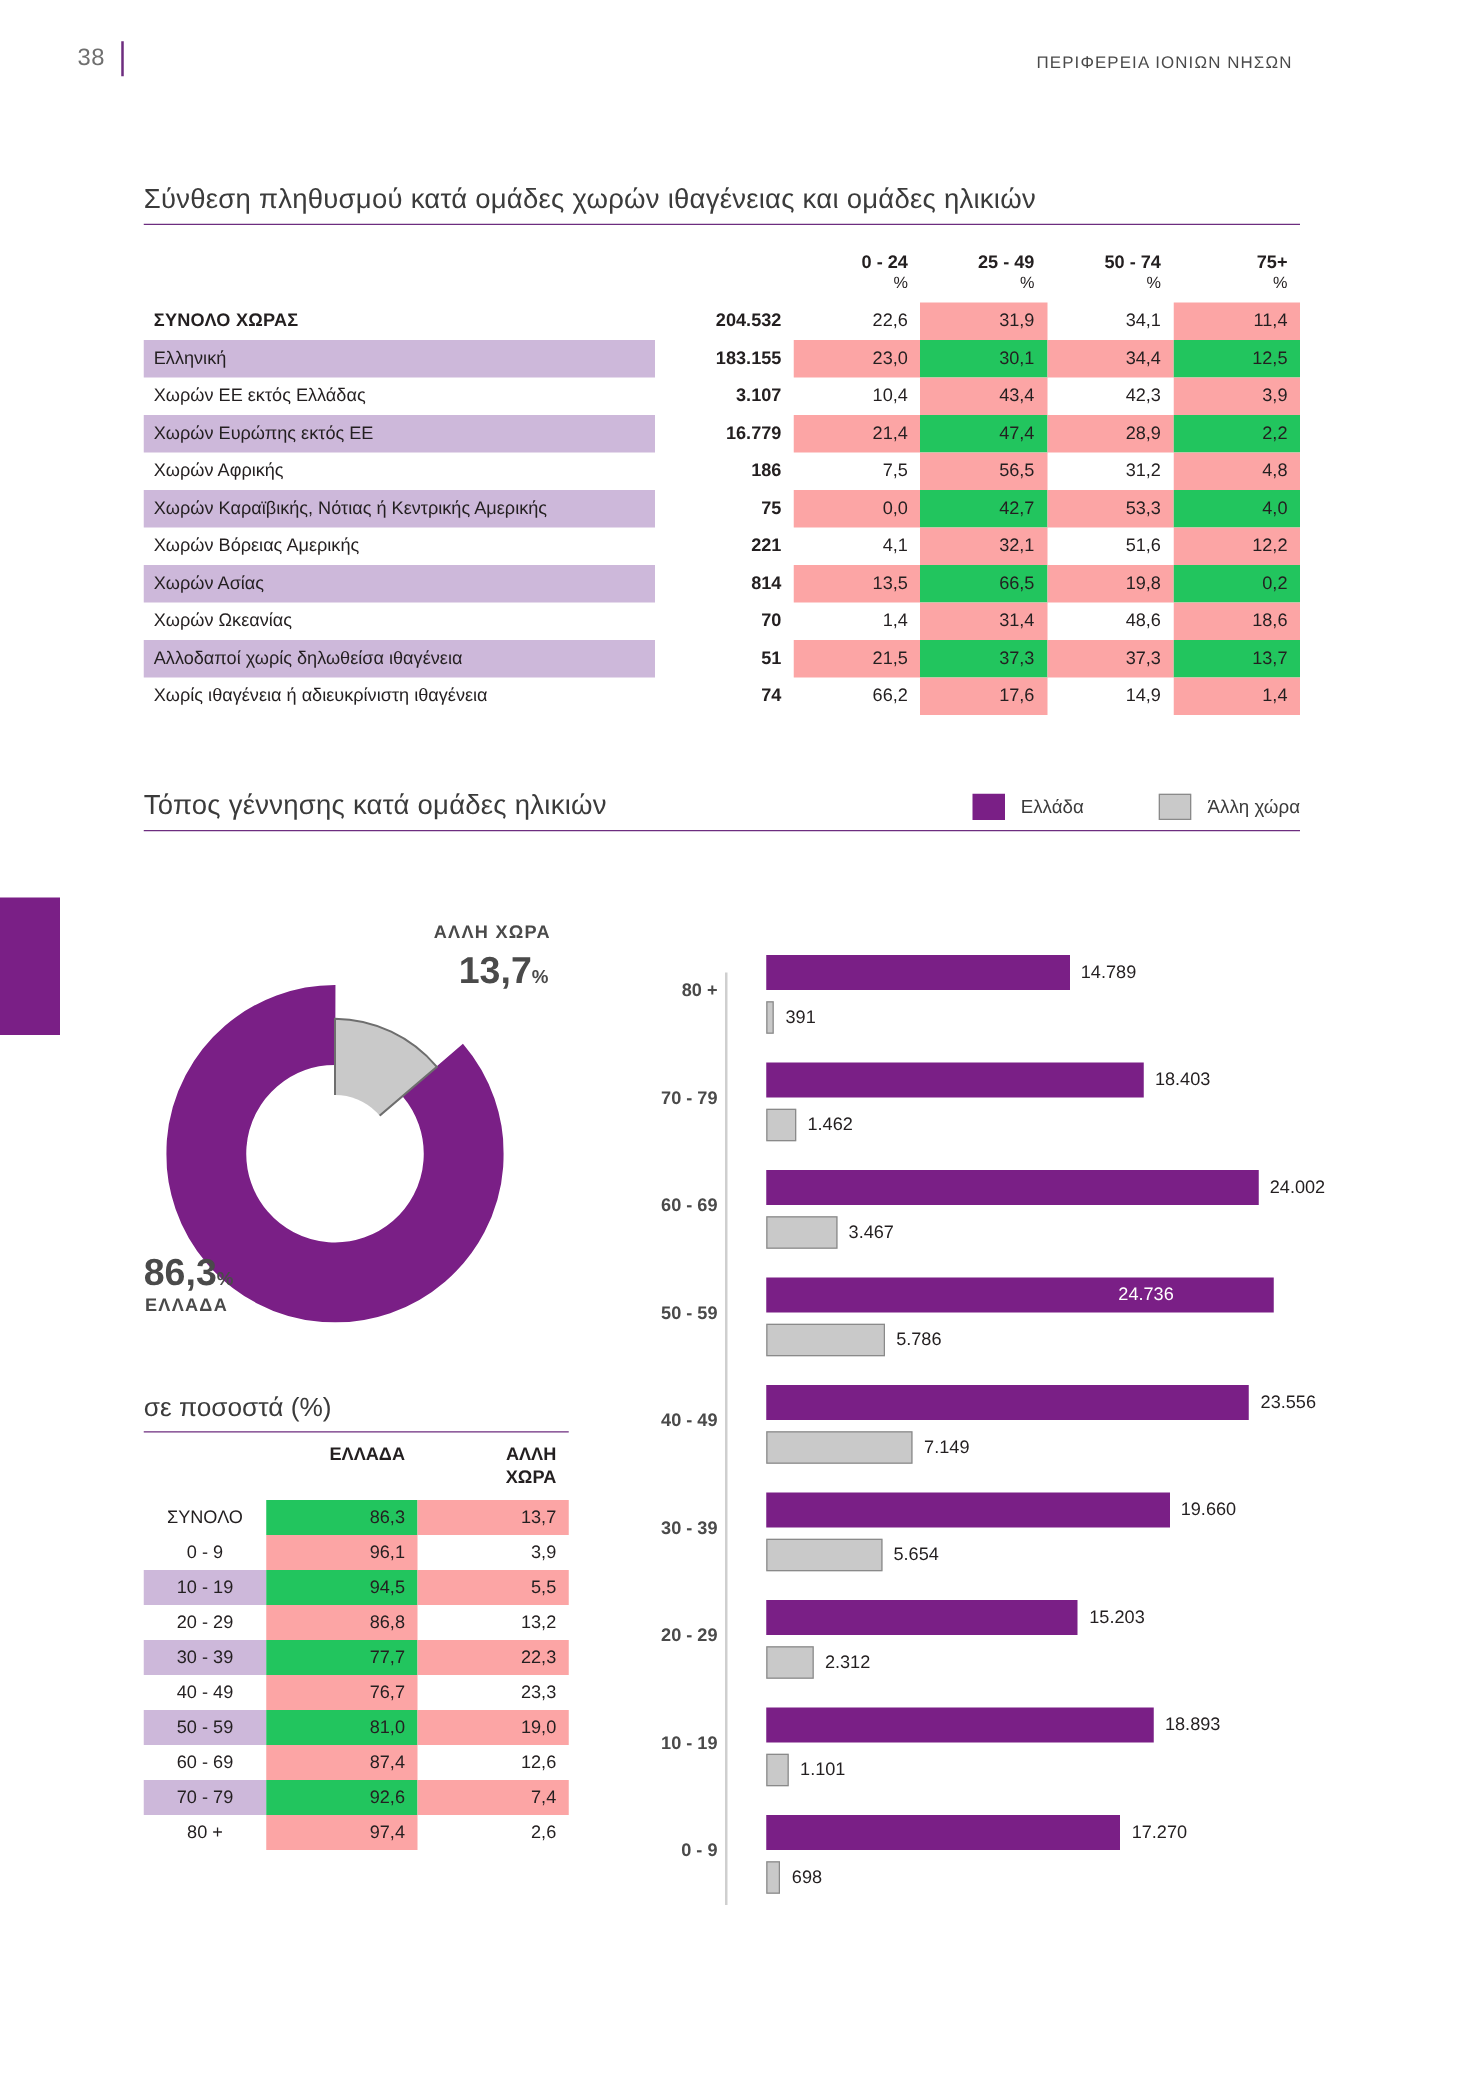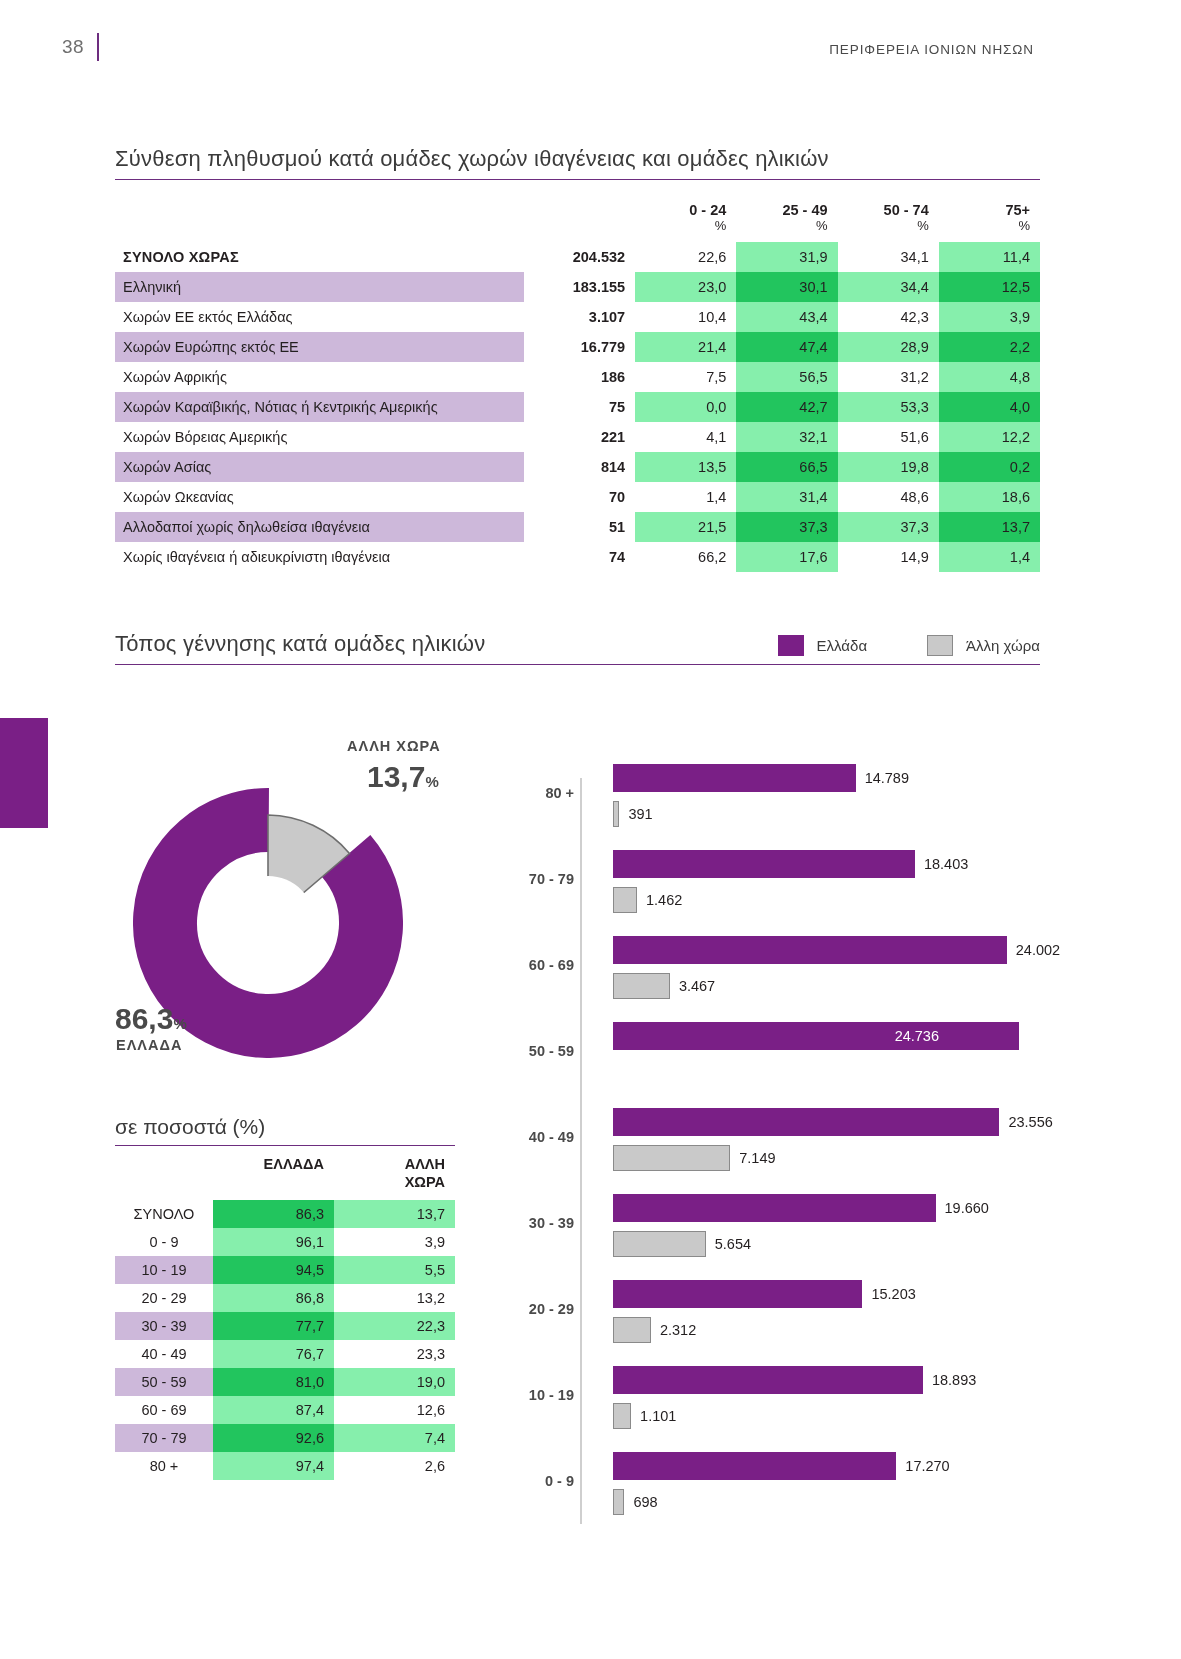--- a/index.html
+++ b/index.html
@@ -73,21 +73,21 @@
   table.t1 td.lbl.total{ font-weight:bold; letter-spacing:.2px; }
   table.t1 td.num{ text-align:right; font-weight:bold; }
   table.t1 td.pct{ text-align:right; }
 
   .c-label-w{ width:408px; }
   .c-num-w{ width:111px; }
   .c-pct-w{ width:101px; }
 
   
   .tint-a{ background:#cdb8da; }   
-  .tint-col-light{ background:#86efac; }
+  .tint-col-light{ background:#fca5a5; }
   .tint-col-dark{ background:#22c55e; }
 
   
   #sec2-wrap{ top:631px; }
   .sec2-head{
     display:flex; align-items:flex-end; justify-content:space-between;
   }
   .legend{
     display:flex; gap:60px; align-items:center; padding-bottom:8px;
   }
@@ -446,20 +446,24 @@
           <div class="bar-rect grey" style="width: 56.8805px;"></div>
           <div class="bar-val">3.467</div>
         </div>
       </div>
       <div class="bar-group" style="top: 258px;">
         <div class="bar-cat">50 - 59</div>
         <div class="bar-row r1" style="width: 365px; position: absolute;">
           <div class="bar-rect purple" style="width: 405.825px;"></div>
           <div class="bar-val inside">24.736</div>
         </div>
+        <div class="bar-row r2" style="width: 500px;">
+          <div class="bar-rect grey" style="width: 94.9266px;"></div>
+          <div class="bar-val">5.786</div>
+        </div>
       </div>
       <div class="bar-group" style="top: 344px;">
         <div class="bar-cat">40 - 49</div>
         <div class="bar-row r1" style="width: 500px;">
           <div class="bar-rect purple" style="width: 386.466px;"></div>
           <div class="bar-val">23.556</div>
         </div>
         <div class="bar-row r2" style="width: 500px;">
           <div class="bar-rect grey" style="width: 117.288px;"></div>
           <div class="bar-val">7.149</div>

